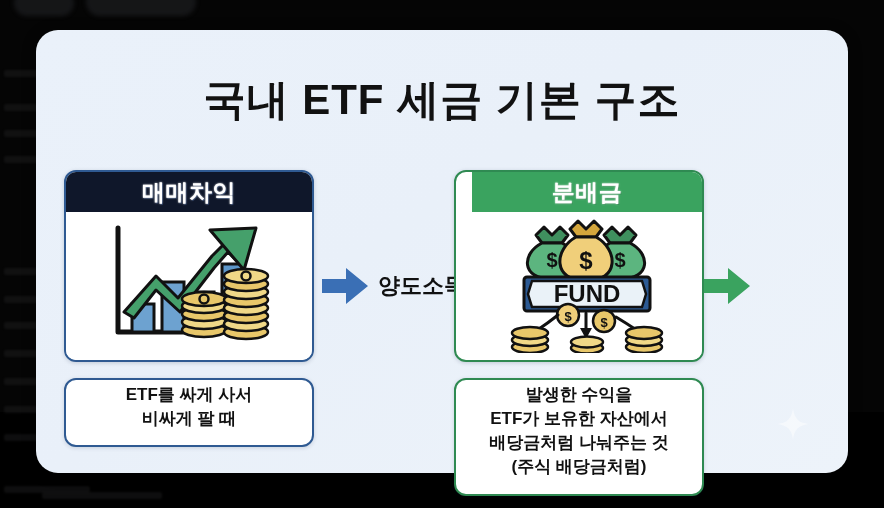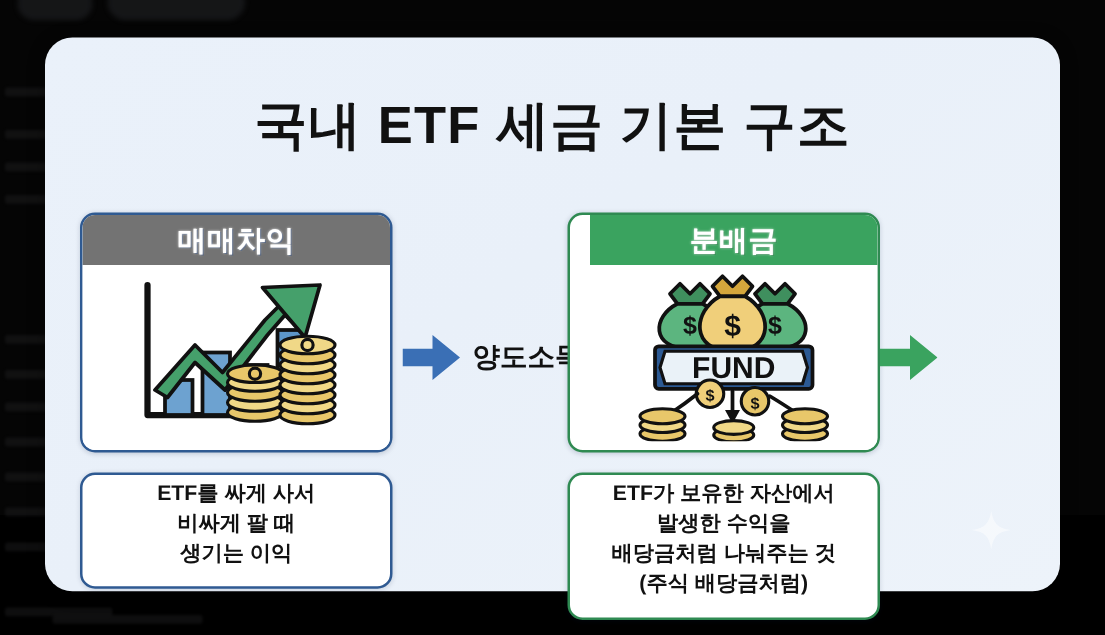--- a/index.html
+++ b/index.html
@@ -42,21 +42,21 @@
     border-radius:12px; overflow:hidden;
     background:#fff;
     border:2px solid #2f5a92;
     box-shadow:0 1px 4px rgba(10,30,60,.18);
   }
   .panel.green { border-color:#2f8a52;padding-left:16px; }
 
   .panel-head {
     height:40px; line-height:40px; text-align:center;
     font-size:23px; font-weight:900; color:#ffffff;
-    background:#737373;
+    background:#0f172a;
     text-shadow:0 0 2px rgba(255,255,255,.85), 1px 1px 0 rgba(40,70,120,.55);
     letter-spacing:.5px;
   }
   .panel-head.green { background:#3aa35f; text-shadow:0 0 2px rgba(255,255,255,.85), 1px 1px 0 rgba(30,110,60,.5); }
 
   .panel-body {
     height:148px; background:#fff;
     display:flex; align-items:center; justify-content:center;
   }
 
@@ -142,21 +142,20 @@
               <ellipse cx="152" cy="56" rx="22" ry="7" fill="#f0d887"></ellipse>
               <circle cx="152" cy="56" r="4.5" fill="none"></circle>
             </g>
           </svg>
         </div>
       </div>
 
       <div class="desc">
         <span class="ln">ETF를 싸게 사서</span>
         <span class="ln">비싸게 팔 때</span>
-        <span class="ln">생기는 이익</span>
       </div>
     </div>
 
     <div class="arrow-group left">
       <svg width="46" height="40" viewBox="0 0 46 40">
         <path d="M0 13 L24 13 L24 2 L46 20 L24 38 L24 27 L0 27 Z" fill="#3a6fb5"></path>
       </svg>
       <span class="tax-label">양도소득세</span>
     </div>
 
@@ -206,22 +205,22 @@
               <ellipse cx="89" cy="123" rx="16" ry="5.5" fill="#f0d887"></ellipse>
               <ellipse cx="146" cy="128" rx="18" ry="6" fill="#e8c76a"></ellipse>
               <ellipse cx="146" cy="121" rx="18" ry="6" fill="#f0d887"></ellipse>
               <ellipse cx="146" cy="114" rx="18" ry="6" fill="#e8c76a"></ellipse>
             </g>
           </svg>
         </div>
       </div>
 
       <div class="desc green">
+        <span class="ln">발생한 수익을</span>
         <span class="ln">ETF가 보유한 자산에서</span>
-        <span class="ln">발생한 수익을</span>
         <span class="ln">배당금처럼 나눠주는 것</span>
         <span class="ln">(주식 배당금처럼)</span>
       </div>
     </div>
 
     <div class="arrow-group right">
       <svg width="46" height="40" viewBox="0 0 46 40">
         <path d="M0 13 L24 13 L24 2 L46 20 L24 38 L24 27 L0 27 Z" fill="#3aa35f"></path>
       </svg>
     </div>

